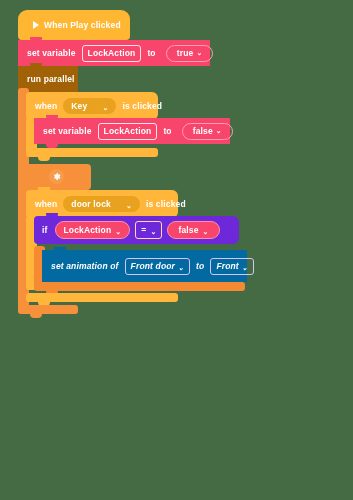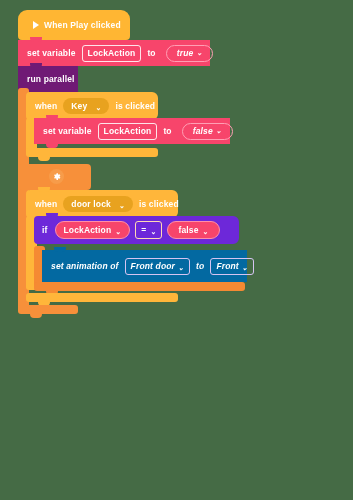--- a/index.html
+++ b/index.html
@@ -54,27 +54,26 @@
     font-size:8.5px;font-weight:bold;color:#fff;
     background:transparent;
   }
   .chip-round{
     border:1.2px solid rgba(255,255,255,.8);
     border-radius:9px;
     padding:2.5px 7px;
     display:inline-flex;align-items:flex-start;gap:3px;
     font-size:8.5px;font-weight:bold;color:#fff;
     background:transparent;
-    font-style:italic;
   }
   .pill{
     background:#E8A21F;
     border-radius:10px;
     padding:3px 8px;
-    display:inline-flex;align-items:center;gap:8px;
+    display:inline-flex;align-items:center;gap:15px;
     font-size:8.5px;font-weight:bold;color:#fff;
   }
   .oval-pink{
     background:#F7456B;
     border:1.4px solid #FF8FA8;
     border-radius:11px;
     padding:3px 8px;
     display:inline-flex;align-items:center;gap:4px;
     font-size:8.5px;font-weight:bold;color:#fff;
   }
@@ -127,21 +126,21 @@
     <span class="chip-rect">
       <span>LockAction</span>
     </span>
     <span class="lbl">to</span>
     <span class="chip-round" style="border-color:#FF9FB4;margin-left:4px;padding:2.5px 10px;">
       <span>true</span>
       <span class="chev">⌄</span>
     </span>
   </div>
 
-  <div class="blk notch" style="left:18px;top:66px;width:60px;height:26px;padding:0 9px;background:#701a75;">
+  <div class="blk notch" style="left:18px;top:66px;width:60px;height:26px;padding:0 9px;background:#a16207;">
     <span class="lbl">run parallel</span>
   </div>
 
   <div class="bar" style="left:18px;top:88px;width:11px;height:224px;background:#F7903A;"></div>
 
   <div class="blk" style="left:26px;top:92px;width:132px;height:28px;padding:0 9px;gap:6px;background:#FFB63A;border-radius:4px 6px 6px 4px;">
     <span class="lbl">when</span>
     <span class="pill">
       <span>Key</span>
       <span class="chev">⌄</span>

